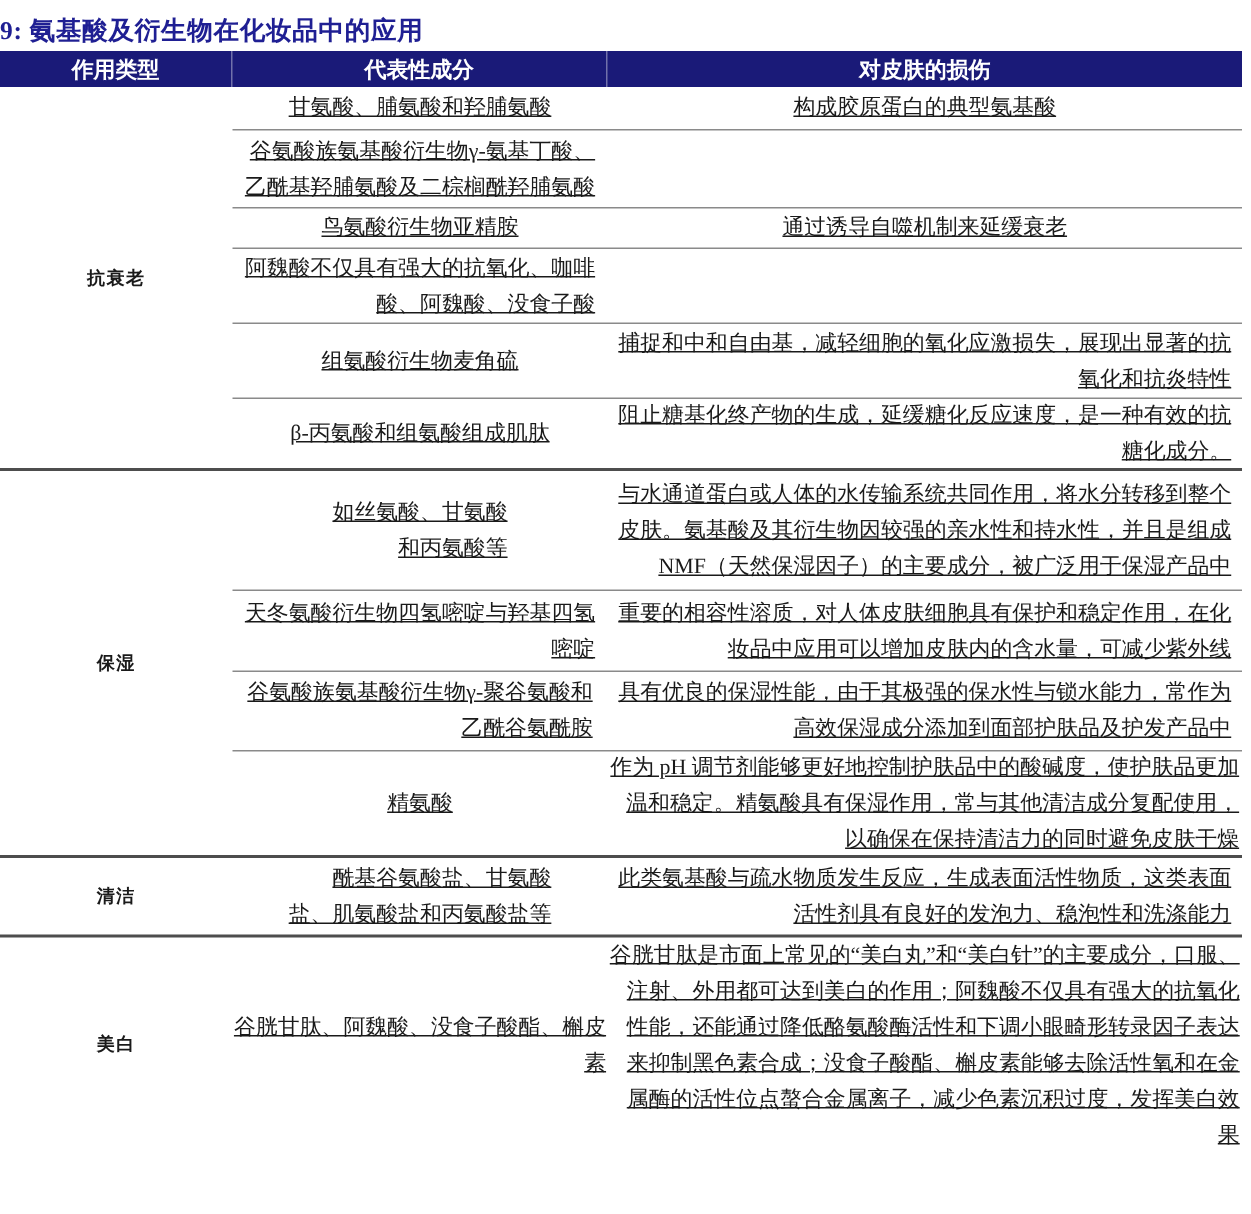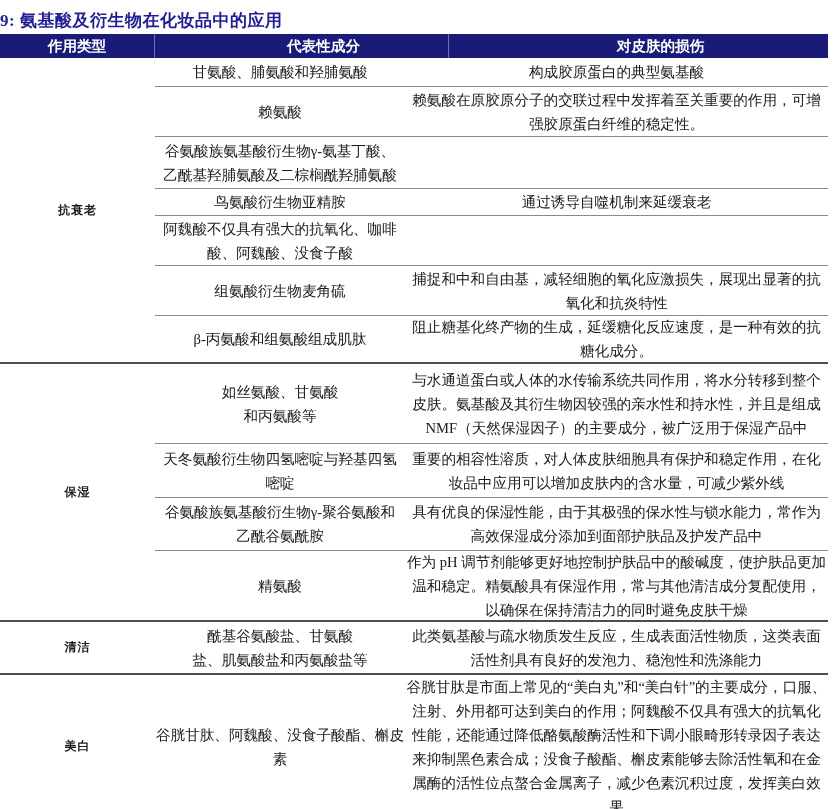--- a/index.html
+++ b/index.html
@@ -10,32 +10,32 @@
     --row_line:#8A8A8A;
     --group_line:#4D4D4D;
     --page_bg:#FFFFFF;
   }
   *{margin:0;padding:0;box-sizing:border-box;}
   html,body{width:834px;height:809px;overflow:hidden;background:var(--page_bg);}
   body{font-family:"Liberation Serif","DejaVu Serif",serif;color:var(--body_text);}
   .page{width:834px;height:809px;overflow:hidden;}
   .title{height:34px;padding:9px 12px 0 0;font-size:17px;font-weight:bold;color:var(--title_color);letter-spacing:0.5px;}
   .tbl{width:828px;}
-  .thead{display:flex;height:24px;background:var(--header_bg);color:var(--header_text);font-weight:bold;font-size:14.6px;gap:44px;}
+  .thead{display:flex;height:24px;background:var(--header_bg);color:var(--header_text);font-weight:bold;font-size:14.6px;}
   .th{display:flex;align-items:center;justify-content:center;height:100%;}
   .th1{width:155px;border-right:1px solid rgba(255,255,255,0.38);}
   .th2{width:250px;border-right:1px solid rgba(255,255,255,0.38);}
   .th3{flex:1;}
   .group{display:flex;}
   .group + .group{border-top:2px solid var(--group_line);}
   .cat{width:155px;display:flex;align-items:center;justify-content:center;font-weight:bold;font-size:12px;letter-spacing:1px;}
   .rows{flex:1;display:flex;flex-direction:column;}
   .row{display:flex;}
   .row + .row{border-top:1px solid var(--row_line);}
-  .cell{display:flex;align-items:center;justify-content:center;text-align:center;font-size:14.6px;line-height:24px;white-space:pre-line;}
+  .cell{display:flex;align-items:center;justify-content:center;text-align:right;font-size:14.6px;line-height:24px;white-space:pre-line;text-decoration:underline;}
   .comp{width:250px;}
   .mech{flex:1;padding:0 1px;}
   
   .h28{height:28px}.h50{height:50px}.h52{height:52px}.h27{height:27px}
   .h47{height:47px}.h79{height:79px}.h54{height:54px}.h53{height:53px}
   .h70{height:70px}.h51{height:51px}.h143{height:143px}
 </style>
 </head>
 <body>
 
@@ -48,25 +48,20 @@
       <div class="th th2">代表性成分</div>
       <div class="th th3">对皮肤的损伤</div>
     </div>
 
     <div class="group">
       <div class="cat">抗衰老</div>
       <div class="rows">
         <div class="row h28">
           <div class="cell comp">甘氨酸、脯氨酸和羟脯氨酸</div>
           <div class="cell mech">构成胶原蛋白的典型氨基酸</div>
-        </div>
-        <div class="row h50">
-          <div class="cell comp">赖氨酸</div>
-          <div class="cell mech">赖氨酸在原胶原分子的交联过程中发挥着至关重要的作用，可增
-强胶原蛋白纤维的稳定性。</div>
         </div>
         <div class="row h52">
           <div class="cell comp">谷氨酸族氨基酸衍生物γ-氨基丁酸、
 乙酰基羟脯氨酸及二棕榈酰羟脯氨酸</div>
         </div>
         <div class="row h27">
           <div class="cell comp">鸟氨酸衍生物亚精胺</div>
           <div class="cell mech">通过诱导自噬机制来延缓衰老</div>
         </div>
         <div class="row h50">

